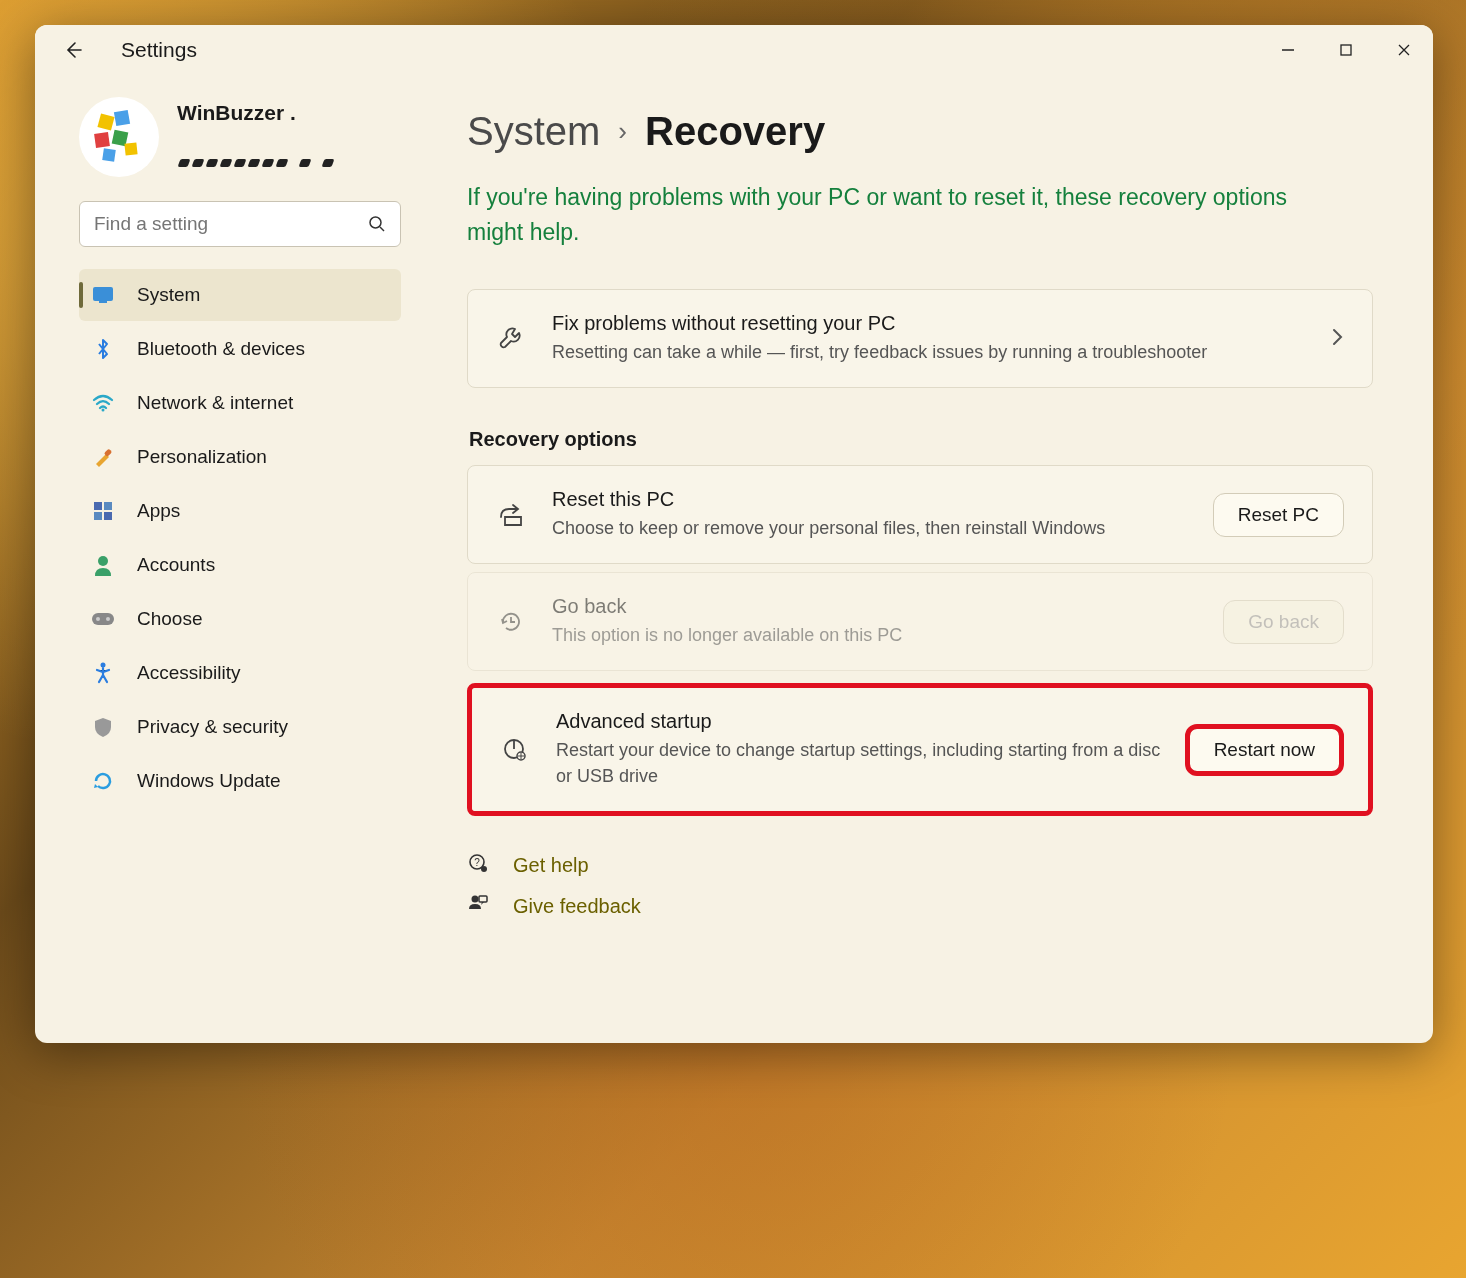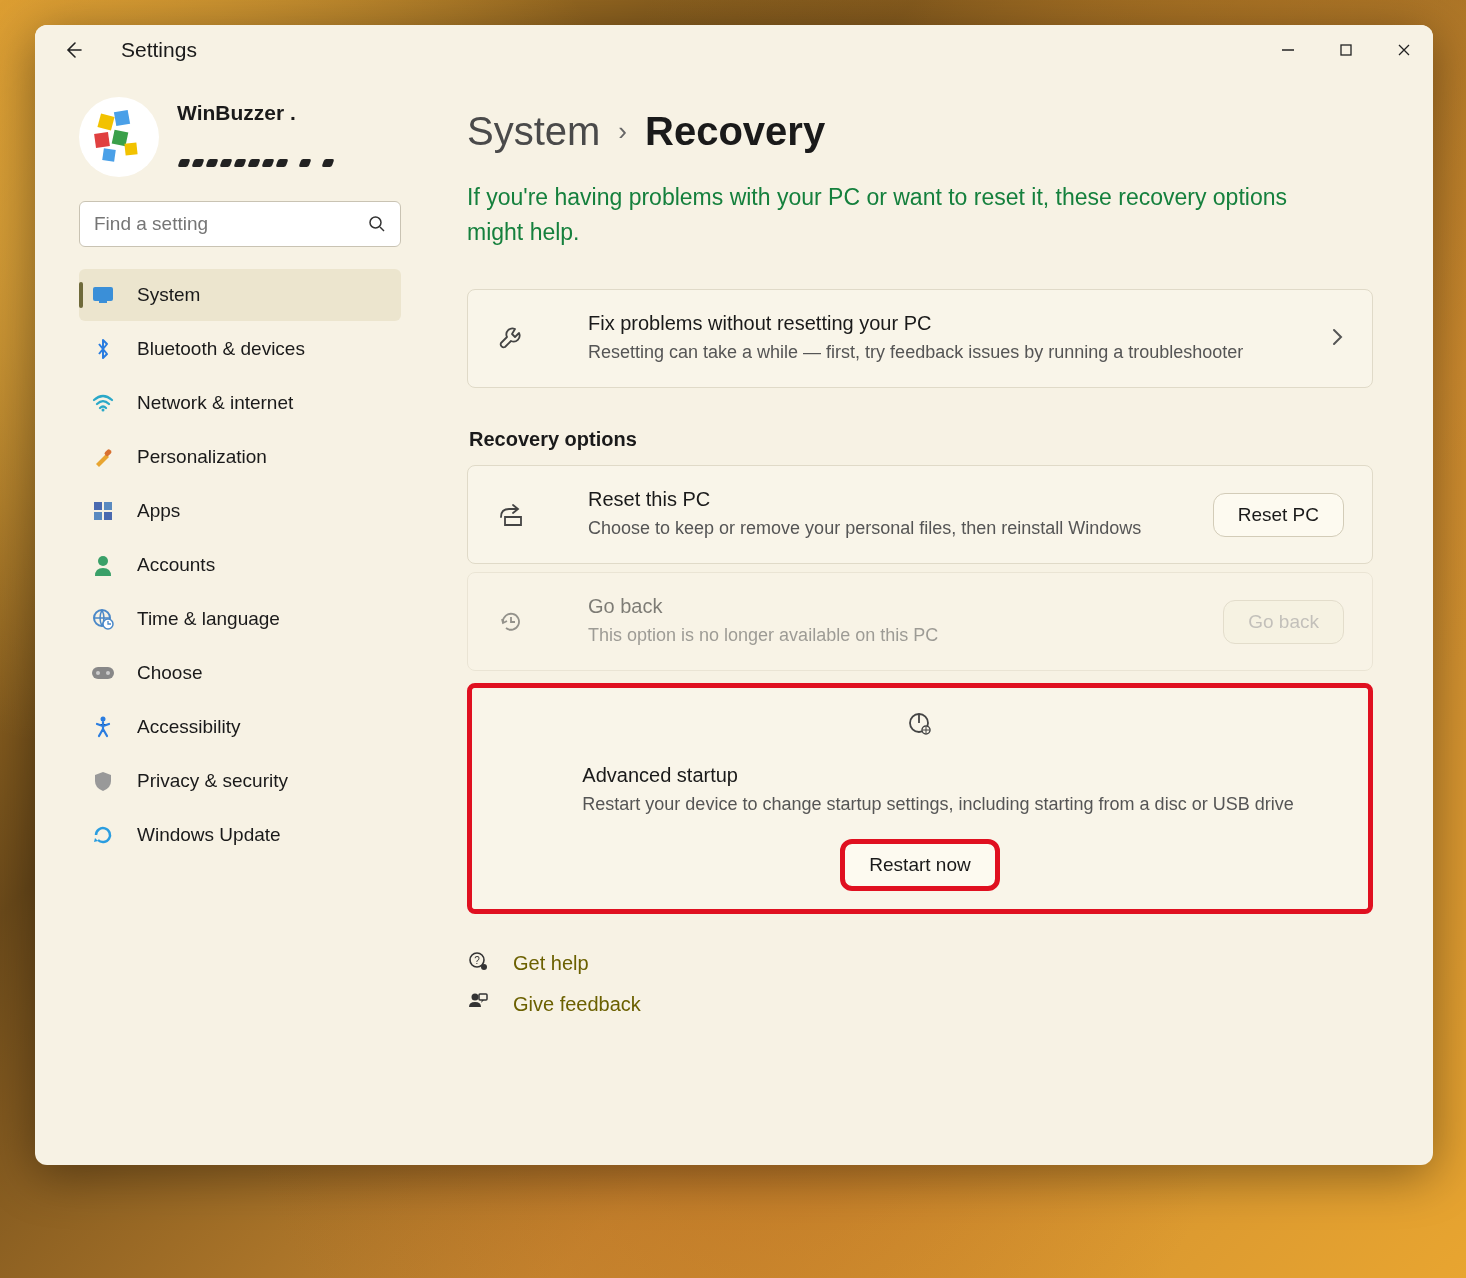--- a/index.html
+++ b/index.html
@@ -14,21 +14,21 @@
       position:absolute; inset:0;
       background:
         radial-gradient(circle at 10% 20%, rgba(255,200,80,0.5) 0%, transparent 30%),
         radial-gradient(circle at 80% 15%, rgba(210,140,40,0.6) 0%, transparent 35%),
         radial-gradient(circle at 50% 80%, rgba(180,100,30,0.5) 0%, transparent 40%),
         linear-gradient(135deg, #d4932a, #6b4a1a, #c88830, #e8a530);
     }
     .window {
       position: absolute;
       left: 35px; top: 25px;
-      width: 1398px; height: 1140px;
+      width: 1398px; height: 1018px;
       background: #f7f2e4;
       border-radius: 12px;
       box-shadow: 0 10px 50px rgba(0,0,0,0.4);
       overflow: hidden;
       display: flex; flex-direction: column;
     }
     .titlebar {
       height: 50px;
       display: flex; align-items: center;
       padding: 0 0 0 18px;
@@ -56,21 +56,21 @@
     .nav-icon { width:24px; height:24px; display:flex; align-items:center; justify-content:center; }
     .content { flex:1; padding: 34px 60px 30px 22px; overflow-y:auto; }
     .breadcrumb { display:flex; align-items:center; gap:18px; margin-bottom:26px; }
     .bc-text { font-size:40px; font-weight:600; color:#1a1a1a; }
     .bc-text.parent { font-weight:500; color:#4a4a4a; cursor:pointer;}
     .bc-sep { font-size:26px; color:#666; }
     .page-desc { font-size:23px; color:#15803d; line-height:1.5; margin-bottom:40px; max-width:850px; }
     .card { border:1px solid #e0dac8; border-radius:8px; background:#f9f5e9; padding:22px 28px; display:flex; align-items:center; gap:26px; margin-bottom:8px; }
     .card.disabled { opacity:0.55; }
     .card-icon { width:30px; display:flex; justify-content:center; color:#444; flex-shrink:0; }
-    .card-body { flex:1;margin-left:36px; }
+    .card-body { flex:1; }
     .card-title { font-size:20px; color:#1a1a1a; margin-bottom:4px; }
     .card-sub { font-size:18px; color:#555; line-height:1.45; }
     .card-action { flex-shrink:0; }
     .chevron { color:#555; }
     .btn { padding: 10px 24px; border:1px solid #d3ccb8; border-radius:12px; background:#fdfaf0; font-size:19px; cursor:pointer; color:#1a1a1a; }
     .btn:disabled { color:#999; cursor:default; background:#f6f2e2; }
     .section-heading { font-size:20px; font-weight:600; color:#1a1a1a; margin: 40px 0 14px 2px; }
     .highlight-outer { border:5px solid #e01020; border-radius:8px; padding:0; margin-top:12px; margin-bottom:12px; }
     .highlight-inner .btn { outline:5px solid #e01020; outline-offset:-1px; border-radius:8px;}
     .footer-links { margin-top:36px; display:flex; flex-direction:column; gap:14px; }
@@ -190,31 +190,20 @@
           <span class="nav-icon">
               <svg width="20" height="22" viewBox="0 0 20 22">
                 <circle cx="10" cy="7" r="5" fill="#3aa068"></circle>
                 <path d="M2 22 Q2 14 10 14 Q18 14 18 22" fill="#3aa068"></path>
               </svg>
             </span>
           <span>Accounts</span>
         </div>
         <div class="nav-item">
           <span class="nav-icon">
-              <svg width="22" height="22" viewBox="0 0 22 22">
-                <circle cx="10" cy="10" r="8" fill="none" stroke="#4a88c8" stroke-width="2"></circle>
-                <path d="M10 2 Q14 10 10 18 M10 2 Q6 10 10 18 M2 10 H18" stroke="#4a88c8" stroke-width="1.5" fill="none"></path>
-                <circle cx="16" cy="16" r="5" fill="#fff" stroke="#4a88c8" stroke-width="1.5"></circle>
-                <path d="M16 13 V16 H19" stroke="#4a88c8" stroke-width="1.3" fill="none"></path>
-              </svg>
-            </span>
-          <span>Time &amp; language</span>
-        </div>
-        <div class="nav-item">
-          <span class="nav-icon">
               <svg width="24" height="16" viewBox="0 0 24 16">
                 <rect x="1" y="2" width="22" height="12" rx="6" fill="#888"></rect>
                 <circle cx="7" cy="8" r="2" fill="#ccc"></circle>
                 <circle cx="17" cy="8" r="2" fill="#ccc"></circle>
               </svg>
             </span>
           <span>Choose</span>
         </div>
         <div class="nav-item">
           <span class="nav-icon">
@@ -300,21 +289,21 @@
         <div class="card-body">
           <div class="card-title">Go back</div>
           <div class="card-sub">This option is no longer available on this PC</div>
         </div>
         <div class="card-action">
           <button class="btn" disabled="">Go back</button>
         </div>
       </div>
 
       <div class="highlight-outer">
-        <div class="card highlight-inner" style="margin-bottom:0; border:none; border-radius:4px;flex-direction:column;">
+        <div class="card highlight-inner" style="margin-bottom:0; border:none; border-radius:4px;">
           <div class="card-icon">
             <svg width="28" height="28" viewBox="0 0 28 28">
                 <circle cx="13" cy="13" r="9" stroke="#444" stroke-width="1.8" fill="none"></circle>
                 <line x1="13" y1="4" x2="13" y2="13" stroke="#444" stroke-width="1.8"></line>
                 <circle cx="20" cy="20" r="4" fill="#f9f5e9" stroke="#444" stroke-width="1.5"></circle>
                 <path d="M20 17 V23 M17 20 H23" stroke="#444" stroke-width="1"></path>
               </svg>
           </div>
           <div class="card-body">
             <div class="card-title">Advanced startup</div>

